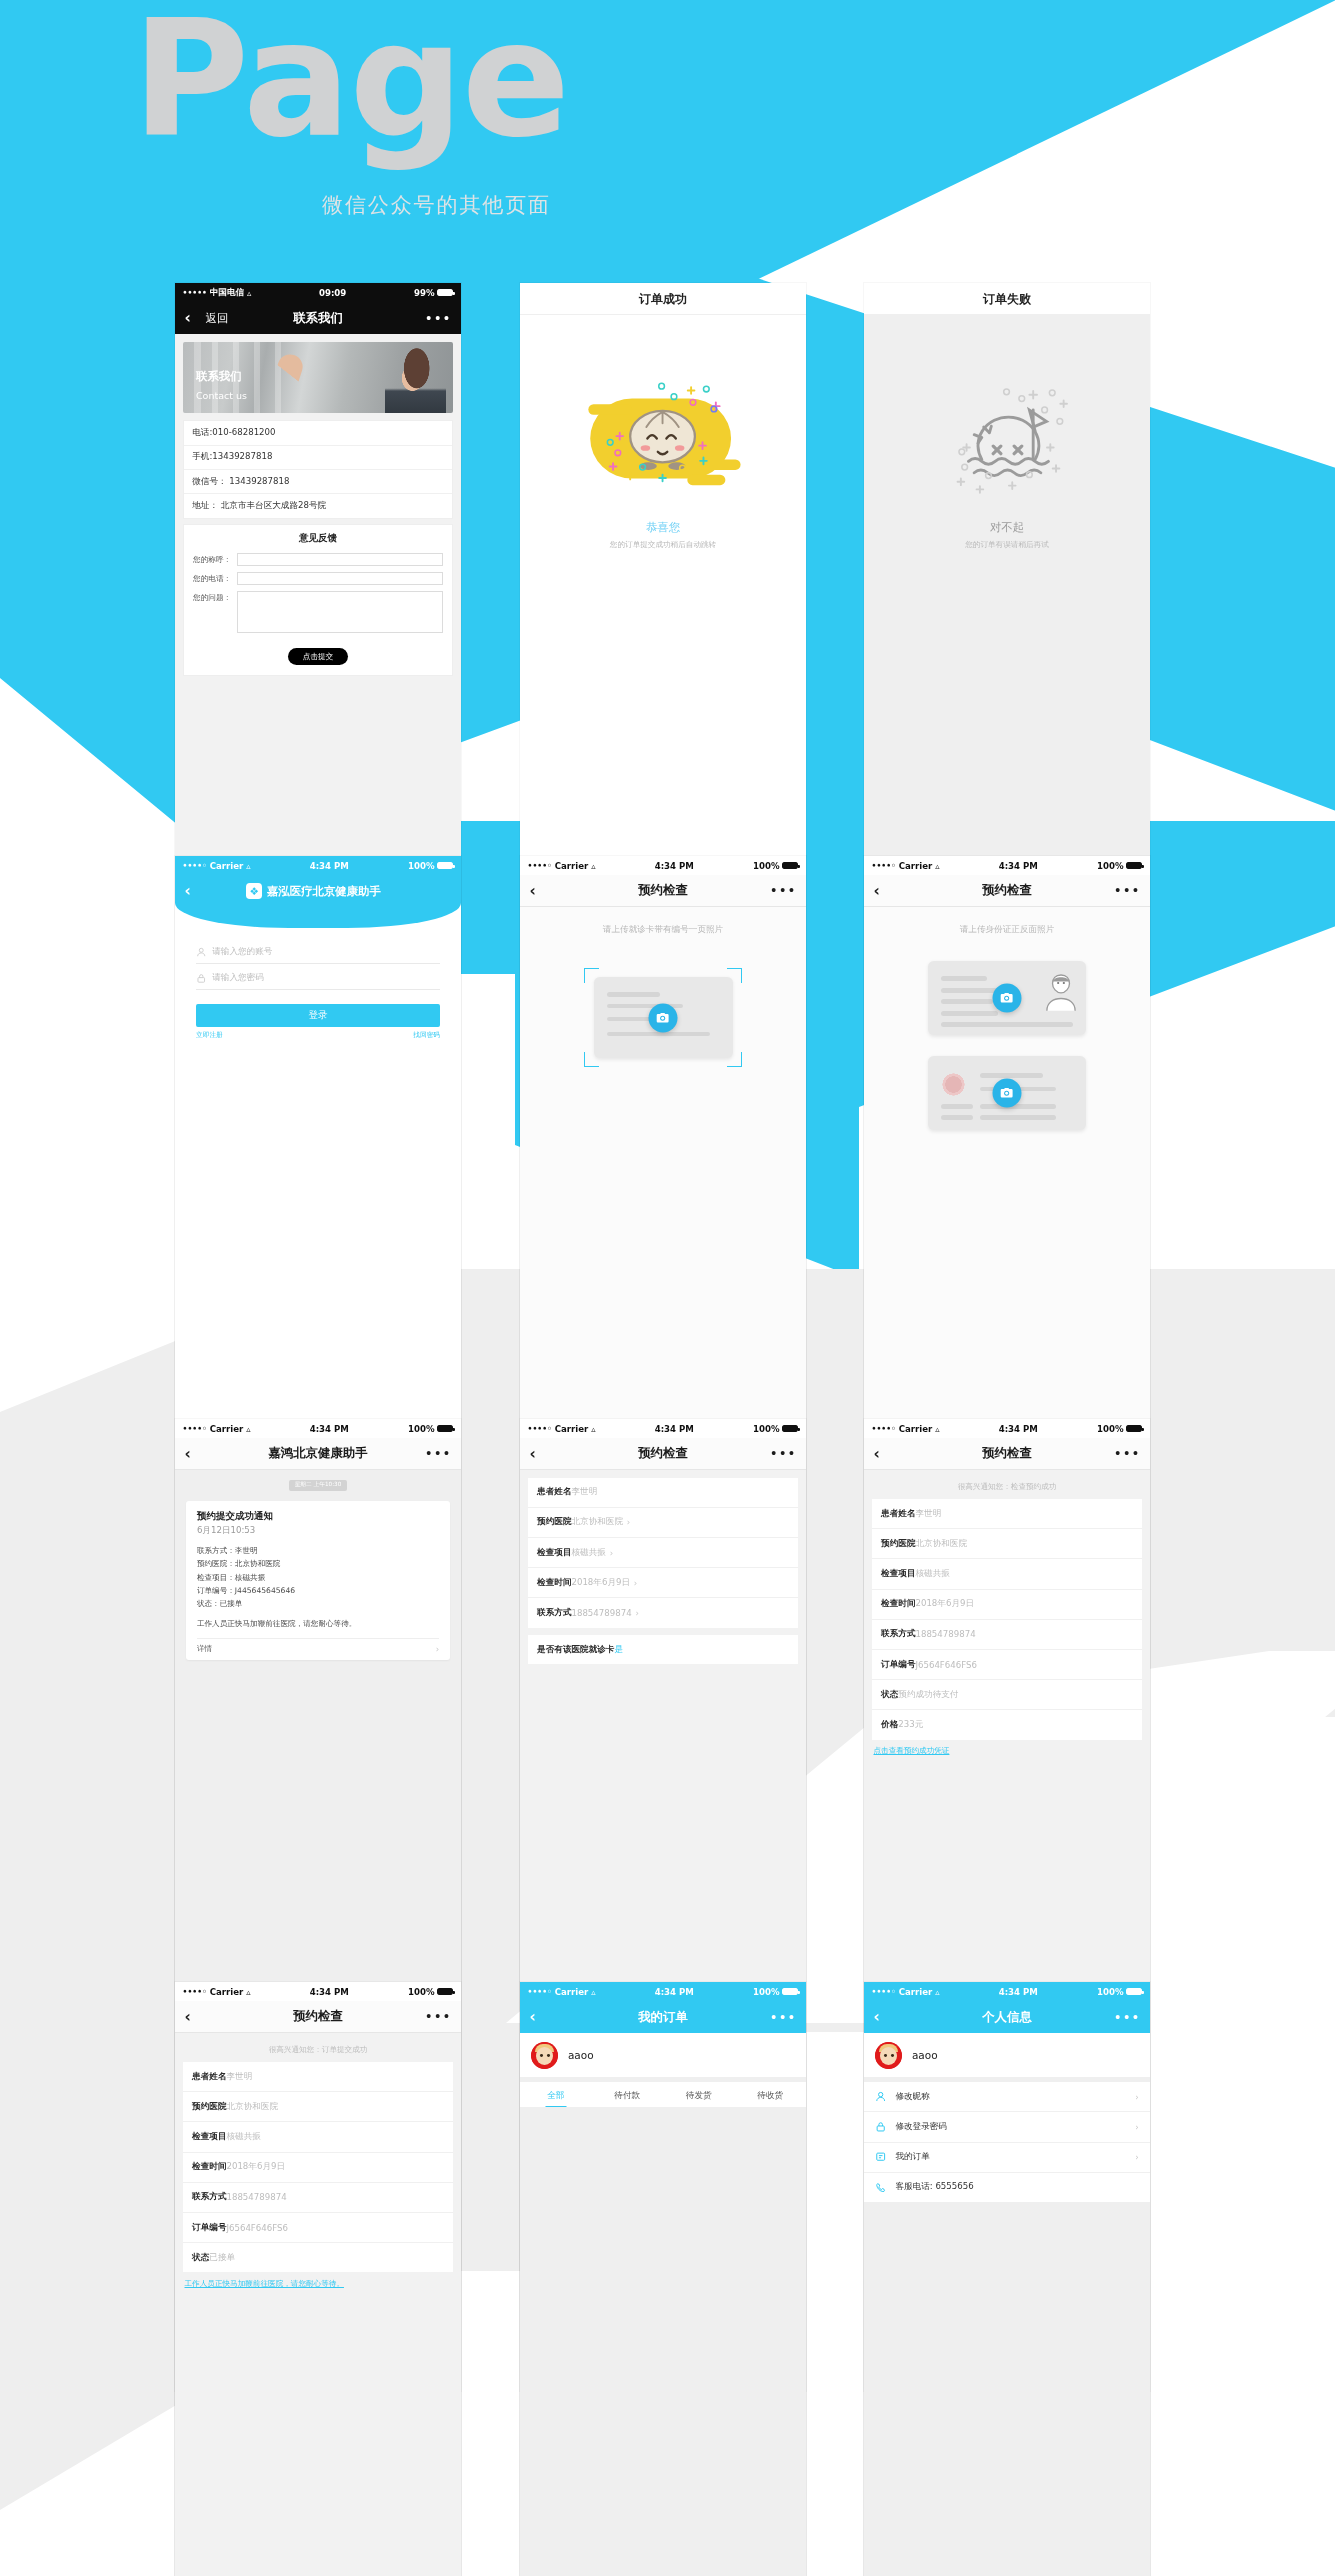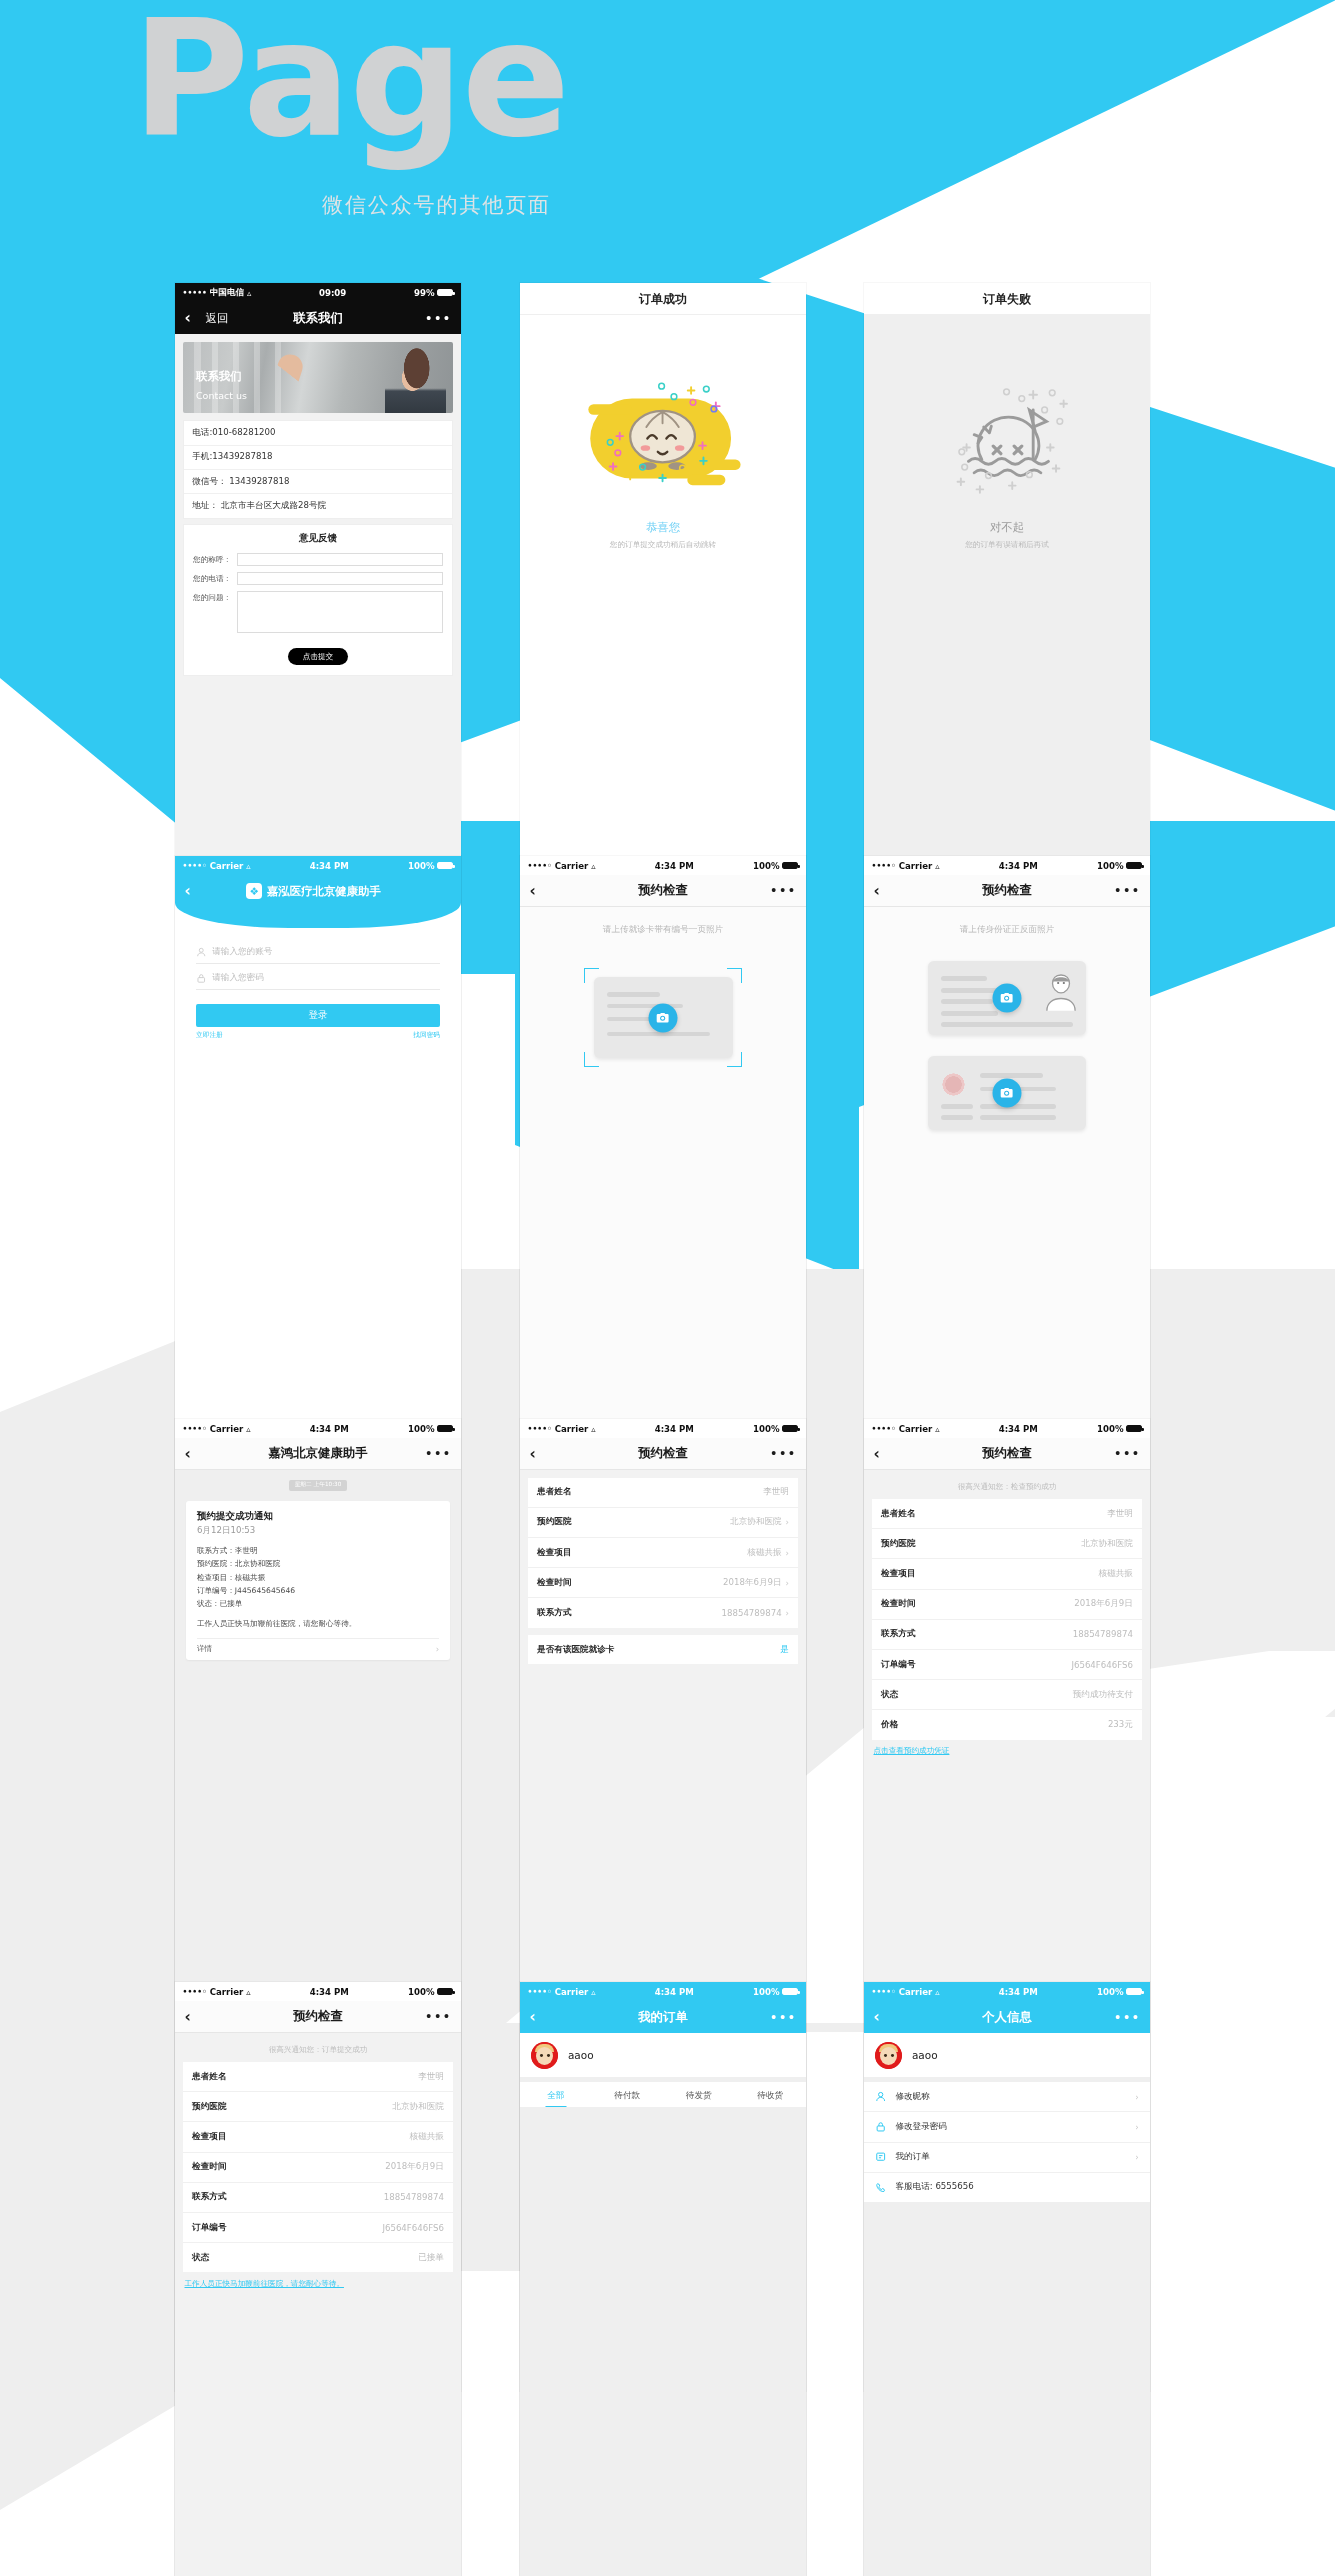--- a/index.html
+++ b/index.html
@@ -188,21 +188,21 @@
   .chat-time{ margin:9.5px auto 0; background:#d3d3d3; color:#fff; font-size:5.7px; padding:1.9px 5.7px; border-radius:1.9px; }
   .chat-card{ background:#fff; margin:9.5px 11.4px 0; border-radius:2.9px; padding:9.5px 10.5px 0; box-shadow:0 1px 1.9px rgba(0,0,0,.05);}
   .chat-card h4{ font-size:9.5px; color:#222; }
   .chat-card .date{ font-size:8.6px; color:#9a9a9a; margin:1.9px 0 6.7px; }
   .chat-card .l{ font-size:7.6px; color:#4a4a4a; line-height:13.4px; }
   .chat-card .para{ font-size:7.6px; color:#4a4a4a; line-height:12.4px; margin-top:6.7px; }
   .chat-card .detail{ border-top:1px solid #eee; margin-top:7.6px; padding:5.7px 0; display:flex; justify-content:space-between; font-size:7.6px; color:#555;}
 
   
   .list-group{ background:#fff; margin:7.6px 7.6px 0; }
-  .lrow{ display:flex; align-items:center; justify-content:space-between;
+  .lrow{ display:flex; align-items:center; justify-content:flex-start;
      padding:8.6px 9.5px; font-size:8.6px; border-bottom:1px solid #f0f0f0; }
   .lrow:last-child{ border-bottom:none; }
   .lrow .k{ color:#2b2b2b; font-weight:bold; }
   .lrow .v{ color:#bdbdbd; display:flex; align-items:center; gap:3.8px; }
   .lrow .v.blue{ color:#31c9f2; }
   .chev{ color:#c8c8c8; font-size:8.6px; }
   .notice{ text-align:center; font-size:7.6px; color:#bdbdbd; padding:12.4px 0 1.9px; }
   .bluelink{ font-size:7.6px; color:#31c9f2; padding:6.7px 9.5px 0; text-decoration:underline;}
 
   

